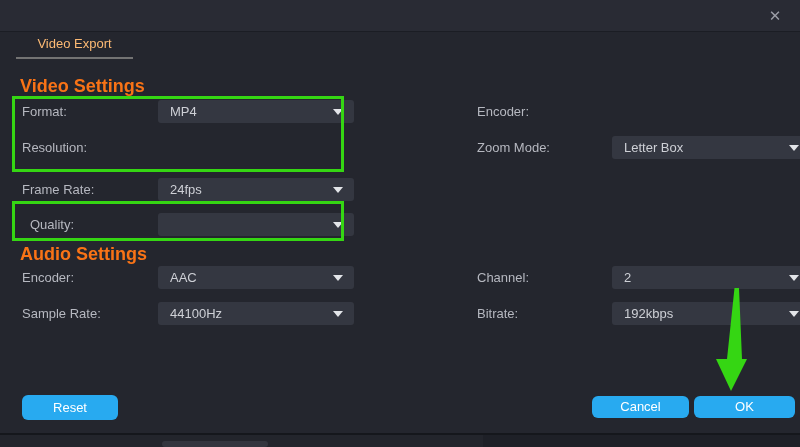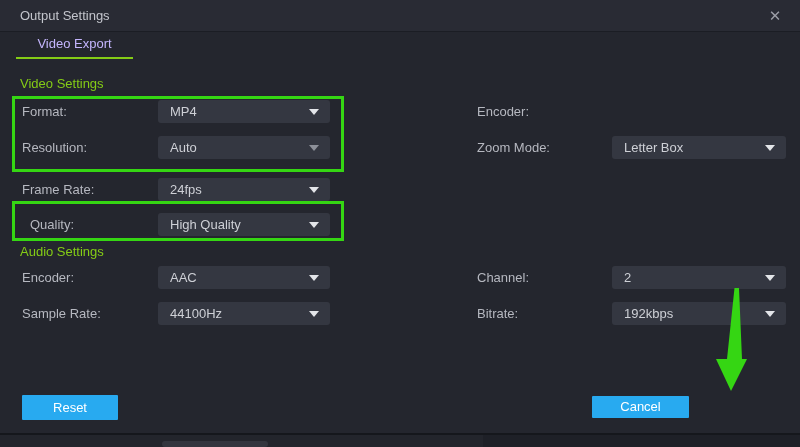--- a/index.html
+++ b/index.html
@@ -8,87 +8,81 @@
     background:#24262e;
     font-family:"Liberation Sans","DejaVu Sans",sans-serif;
     -webkit-font-smoothing:antialiased;
   }
   
   .titlebar{position:absolute;left:0;top:0;width:800px;height:31px;background:#292b34;border-bottom:1px solid #1b1d24;}
   .title{position:absolute;left:20px;top:0;line-height:31px;font-size:13px;color:#c3c5cc;}
   .close-btn{position:absolute;right:10px;top:0;width:30px;height:31px;line-height:31px;text-align:center;font-size:15px;color:#9b9da6;cursor:default;}
   
   .tab{position:absolute;left:16px;top:32px;width:117px;height:25px;text-align:center;line-height:24px;
-       color:#c4b5fd;font-size:13px;border-bottom:2px solid #84cc16;}
+       color:#fdba74;font-size:13px;border-bottom:2px solid #737373;}
   
-  .heading{position:absolute;font-size:13px;font-weight:normal;color:#84cc16;}
+  .heading{position:absolute;font-size:18px;font-weight:bold;color:#f97316;}
   .h-video{left:20px;top:76px;}
   .h-audio{left:20px;top:244px;}
   
   .lbl{position:absolute;font-size:13px;color:#b6b8c0;}
   
-  .dd{position:absolute;height:23px;background:#343741;border-radius:3px;cursor:default;}
+  .dd{position:absolute;height:23px;background:#343741;border-radius:3px;cursor:default;padding-left:24px;}
   .dd .val{position:absolute;left:12px;top:0;line-height:23px;font-size:13px;color:#ced0d6;white-space:nowrap;}
   .caret{position:absolute;right:11px;top:9px;width:0;height:0;
          border-left:5px solid transparent;border-right:5px solid transparent;border-top:6px solid #e3e5e9;}
   .caret.muted{border-top-color:#8d9099;}
   .dd-left{left:158px;width:172px;}
   .dd-right{left:612px;width:174px;}
   
   .ann-box{position:absolute;border:3px solid #35d613;box-sizing:border-box;pointer-events:none;}
   .ann-box1{left:12px;top:96px;width:332px;height:76px;}
   .ann-box2{left:12px;top:201px;width:332px;height:40px;}
   .ann-arrow{position:absolute;left:0;top:0;pointer-events:none;}
   
   .btn{position:absolute;background:#28aaf0;color:#ffffff;font-size:13px;text-align:center;
-       border:none;border-radius:1px;font-family:inherit;cursor:default;padding:0;}
+       border:none;border-radius:6px;font-family:inherit;cursor:default;padding:0;}
   .btn-reset{left:22px;top:395px;width:96px;height:25px;line-height:25px;}
   .btn-cancel{left:592px;top:396px;width:97px;height:22px;line-height:22px;}
   .btn-ok{left:694px;top:396px;width:101px;height:22px;line-height:22px;}
   
   .bottom-strip{position:absolute;left:0;top:433px;width:800px;height:14px;background:#23252c;border-top:2px solid #15171c;box-sizing:border-box;}
   .strip-right{position:absolute;left:483px;top:435px;width:317px;height:12px;background:#1e2027;}
   .strip-bar{position:absolute;left:162px;top:441px;width:106px;height:6px;background:#33353e;border-radius:3px;}
 </style>
 </head>
 <body>
 
 <div class="dialog">
 
   <div class="titlebar">
-    <span class="title">Output Settings</span>
     <span class="close-btn">✕</span>
   </div>
 
   <div class="tab">Video Export</div>
 
   <div class="heading h-video">Video Settings</div>
   <div class="heading h-audio">Audio Settings</div>
 
   <span class="lbl" style="left:22px;top:104px;text-align:center;">Format:</span>
   <div class="dd dd-left" style="top:100px;">
     <span class="val">MP4</span>
     <span class="caret"></span>
   </div>
 
   <span class="lbl" style="left:22px;top:140px;">Resolution:</span>
-  <div class="dd dd-left" style="top:136px;">
-    <span class="val">Auto</span>
-    <span class="caret muted"></span>
-  </div>
 
   <span class="lbl" style="left:22px;top:182px;">Frame Rate:</span>
   <div class="dd dd-left" style="top:178px;">
     <span class="val">24fps</span>
     <span class="caret"></span>
   </div>
 
   <span class="lbl" style="left:22px;top:217px;margin-left:8px;">Quality:</span>
   <div class="dd dd-left" style="top:213px;">
-    <span class="val">High Quality</span>
     <span class="caret"></span>
   </div>
 
   <span class="lbl" style="left:477px;top:104px;">Encoder:</span>
 
   <span class="lbl" style="left:477px;top:140px;">Zoom Mode:</span>
   <div class="dd dd-right" style="top:136px;text-align:center;">
     <span class="val">Letter Box</span>
     <span class="caret"></span>
   </div>
@@ -112,20 +106,21 @@
   </div>
 
   <span class="lbl" style="left:477px;top:306px;">Bitrate:</span>
   <div class="dd dd-right" style="top:302px;">
     <span class="val">192kbps</span>
     <span class="caret"></span>
   </div>
 
   <button class="btn btn-reset">Reset</button>
   <button class="btn btn-cancel">Cancel</button>
+  <button class="btn btn-ok">OK</button>
 
   <div class="bottom-strip"></div>
   <div class="strip-right"></div>
   <div class="strip-bar"></div>
 
   <div class="ann-box ann-box1"></div>
   <div class="ann-box ann-box2"></div>
   <svg class="ann-arrow" width="800" height="447" viewBox="0 0 800 447">
     <polygon points="734.5,288 739,288 742,359 747,359 731,391 716,359 727,359" fill="#35d613"></polygon>
   </svg>

